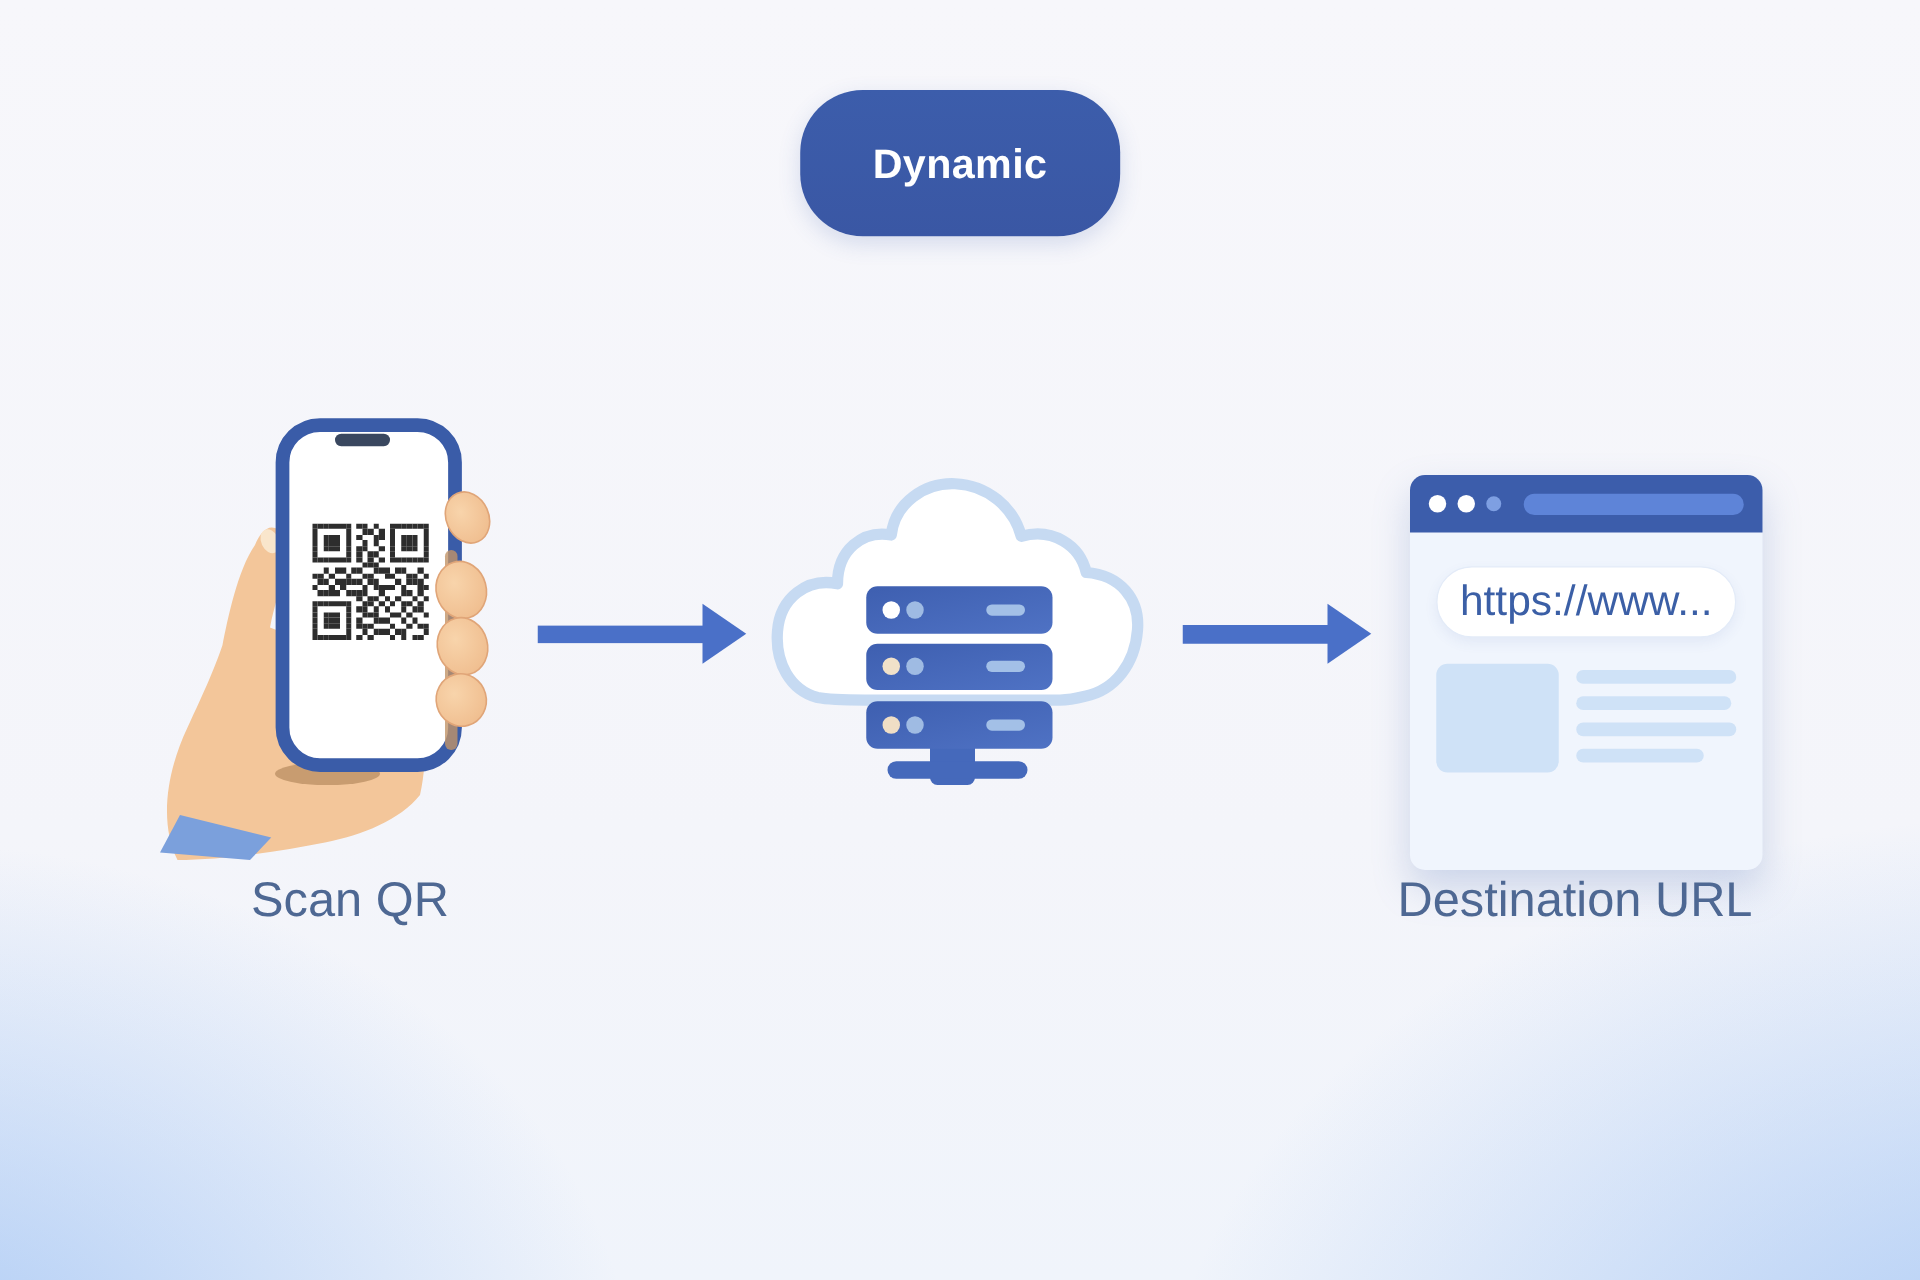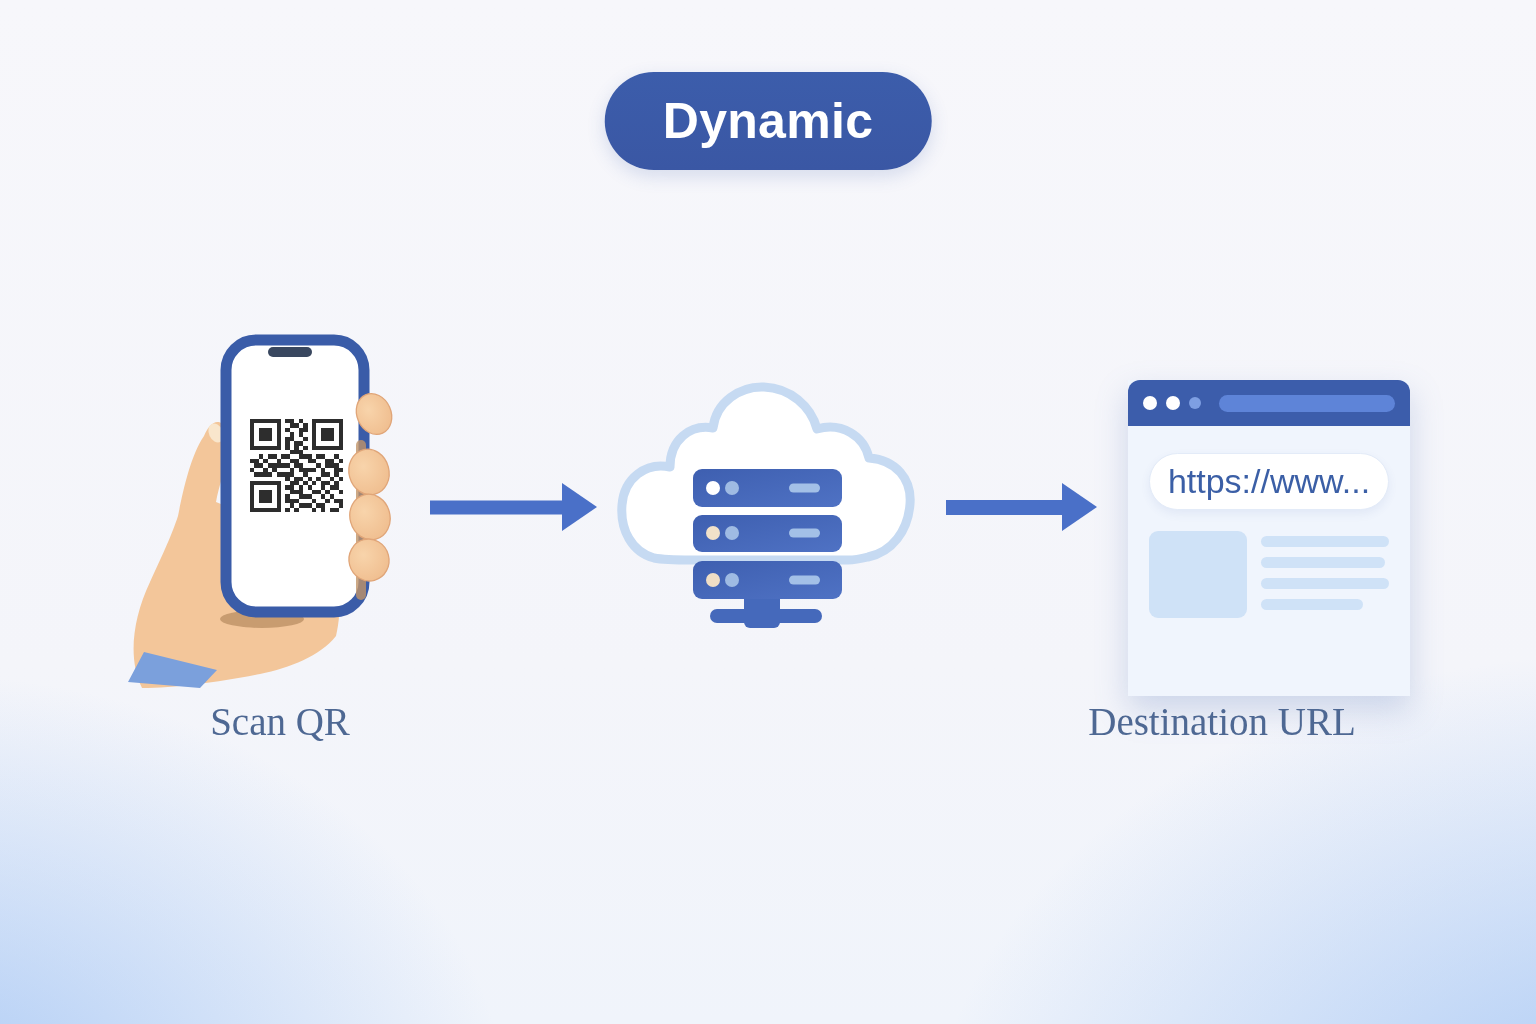--- a/index.html
+++ b/index.html
@@ -10,42 +10,42 @@
     font-family:"Liberation Sans", sans-serif;
     background:
       radial-gradient(950px 720px at -80px 1120px, rgba(125,173,240,.60), rgba(125,173,240,0) 62%),
       radial-gradient(1150px 820px at 1640px 1160px, rgba(125,173,240,.62), rgba(125,173,240,0) 62%),
       linear-gradient(180deg,#f7f7fb 0%, #f4f5fa 65%, #f0f4fb 100%);
   }
 
   
   .title-banner {
     position:absolute; left:50%; top:72px; transform:translateX(-50%);
-    height:98px; padding:0 58px; border-radius:50px;
+    height:117px; padding:0 58px; border-radius:50px;
     background:linear-gradient(180deg, var(--primary-blue,#3f61ad), #3a57a4);
     display:flex; align-items:center; justify-content:center;
-    color:#ffffff; font-size:50px; letter-spacing:.3px; white-space:nowrap;
+    color:#ffffff; font-size:33px; letter-spacing:.3px; white-space:nowrap;
     box-shadow:0 6px 18px rgba(60,93,171,.18);
   }
   .title-banner .t-bold { font-weight:bold; }
 
   
   .abs { position:absolute; }
 
   
   #qr {
     position:absolute; left:250px; top:419px; width:93px; height:93px;
     display:grid; grid-template-columns:repeat(21,1fr); grid-template-rows:repeat(21,1fr);
   }
   #qr .on { background:var(--qr-dark,#2d2d2d); }
 
   
   .browser {
     position:absolute; left:1128px; top:380px; width:282px; height:316px;
-    border-radius:0; background:#f0f5fd;
+    border-radius:12px; background:#f0f5fd;
     box-shadow:0 14px 30px rgba(100,130,190,.28);
   }
   .browser-bar {
     height:46px; background:var(--primary-blue,#3a5fa8);
     border-radius:12px 12px 0 0;
     display:flex; align-items:center; padding:0 15px;
   }
   .dot { border-radius:50%; flex:0 0 auto; }
   .dot-1,.dot-2 { width:14px; height:14px; background:#ffffff; margin-right:9px; }
   .dot-3 { width:12px; height:12px; background:#7e9fe2; margin-right:10px; }
@@ -59,25 +59,25 @@
   }
   .browser-content { display:flex; margin:21px 21px 0; gap:14px; }
   .thumb { width:98px; height:87px; border-radius:9px; background:var(--wire-blue,#cfe2f7); flex:0 0 auto; }
   .lines { flex:1 1 auto; padding-top:5px; }
   .line { height:11px; border-radius:5.5px; background:var(--wire-blue,#cfe2f7); margin-bottom:10px; }
   .line-1 { width:100%; } .line-2 { width:97%; } .line-3 { width:100%; } .line-4 { width:80%; }
 
   
   .step-label {
     position:absolute; top:699px; transform:translateX(-50%);
-    font-size:39px; color:var(--label-slate,#4e6893); white-space:nowrap;font-family:Liberation Serif, serif;
+    font-size:39px; color:var(--label-slate,#4e6893); white-space:nowrap;
   }
   .label-1 { left:280px; }
   .label-2 { left:768px; }
-  .label-3 { left:1222px; }
+  .label-3 { left:1260px; }
   .step-label .lb { font-weight:bold; color:var(--label-bold-blue,#2f55a7); }
 </style>
 </head>
 <body>
 
 <div class="stage">
 
   <div class="title-banner">
     <span class="t-bold">Dynamic</span>
   </div>

